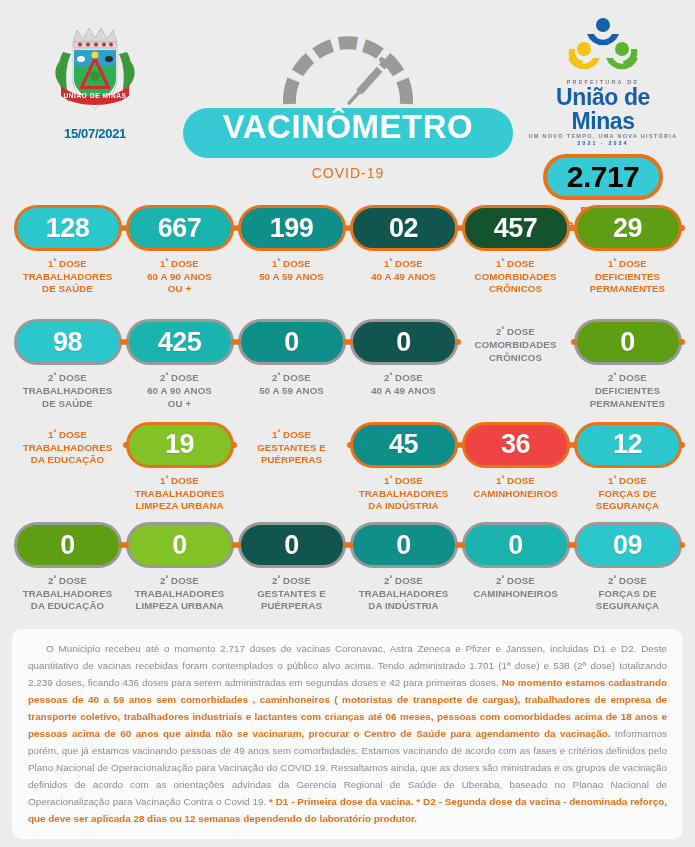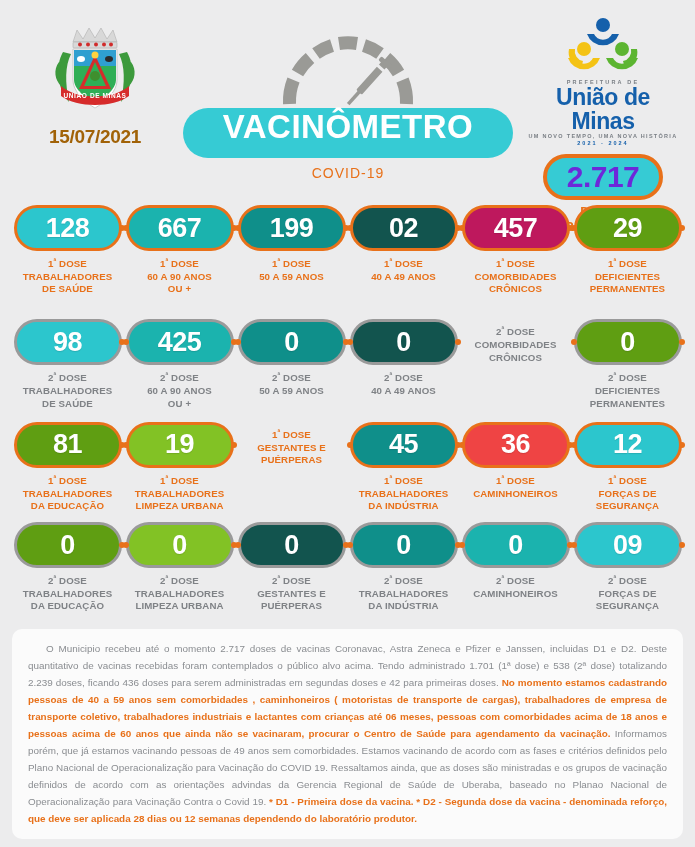--- a/index.html
+++ b/index.html
@@ -28,23 +28,23 @@
   .coat-wrap {
     position: absolute;
     left: 30px;
     top: 22px;
     width: 130px;
     text-align: center;
   }
   .coat-svg { display: block; margin: 0 auto; }
   .date-text {
     margin-top: 4px;
-    font-size: 19px;
-    font-weight: bold;
-    color: #a16207;
+    font-size: 13px;
+    font-weight: bold;
+    color: #0369a1;
     letter-spacing: -0.3px;
   }
 
   .center-block {
     position: absolute;
     left: 168px;
     top: 18px;
     width: 360px;
     text-align: center;
   }
@@ -112,21 +112,21 @@
     width: 120px;
     height: 46px;
     background: #36cbd4;
     border: 4px solid #e8711a;
     border-radius: 24px;
     display: flex;
     align-items: center;
     justify-content: center;
   }
   .doses-badge span {
-    color: #6d28d9;
+    color: #000000;
     font-size: 30px;
     font-weight: bold;
     letter-spacing: -0.5px;
   }
   .doses-label {
     margin-top: 5px;
     font-size: 12.5px;
     font-weight: bold;
     color: #e8711a;
     line-height: 1.2;
@@ -376,21 +376,21 @@
             <span class="dot left"></span>
             <span class="dot right"></span>
             <span class="val">02</span>
           </div>
           <div class="caption orange">
             <div>1<sup>ª</sup> DOSE</div>
             <div>40 A 49 ANOS</div>
           </div>
         </div>
         <div class="cell">
-          <div class="pill orange" style="background: #be185d;">
+          <div class="pill orange" style="background: #14532d;">
             <span class="dot left"></span>
             <span class="dot right"></span>
             <span class="val">457</span>
           </div>
           <div class="caption orange">
             <div>1<sup>ª</sup> DOSE</div>
             <div>COMORBIDADES</div>
             <div>CRÔNICOS</div>
           </div>
         </div>
@@ -468,24 +468,20 @@
           </div>
           <div class="caption gray">
             <div>2<sup>ª</sup> DOSE</div>
             <div>DEFICIENTES</div>
             <div>PERMANENTES</div>
           </div>
         </div>
       </div>
       <div class="row row3">
         <div class="cell">
-          <div class="pill orange" style="background: rgb(95, 158, 18);">
-            <span class="dot right"></span>
-            <span class="val">81</span>
-          </div>
           <div class="caption orange">
             <div>1<sup>ª</sup> DOSE</div>
             <div>TRABALHADORES</div>
             <div>DA EDUCAÇÃO</div>
           </div>
         </div>
         <div class="cell">
           <div class="pill orange" style="background: rgb(130, 194, 37);">
             <span class="dot left"></span>
             <span class="dot right"></span>

